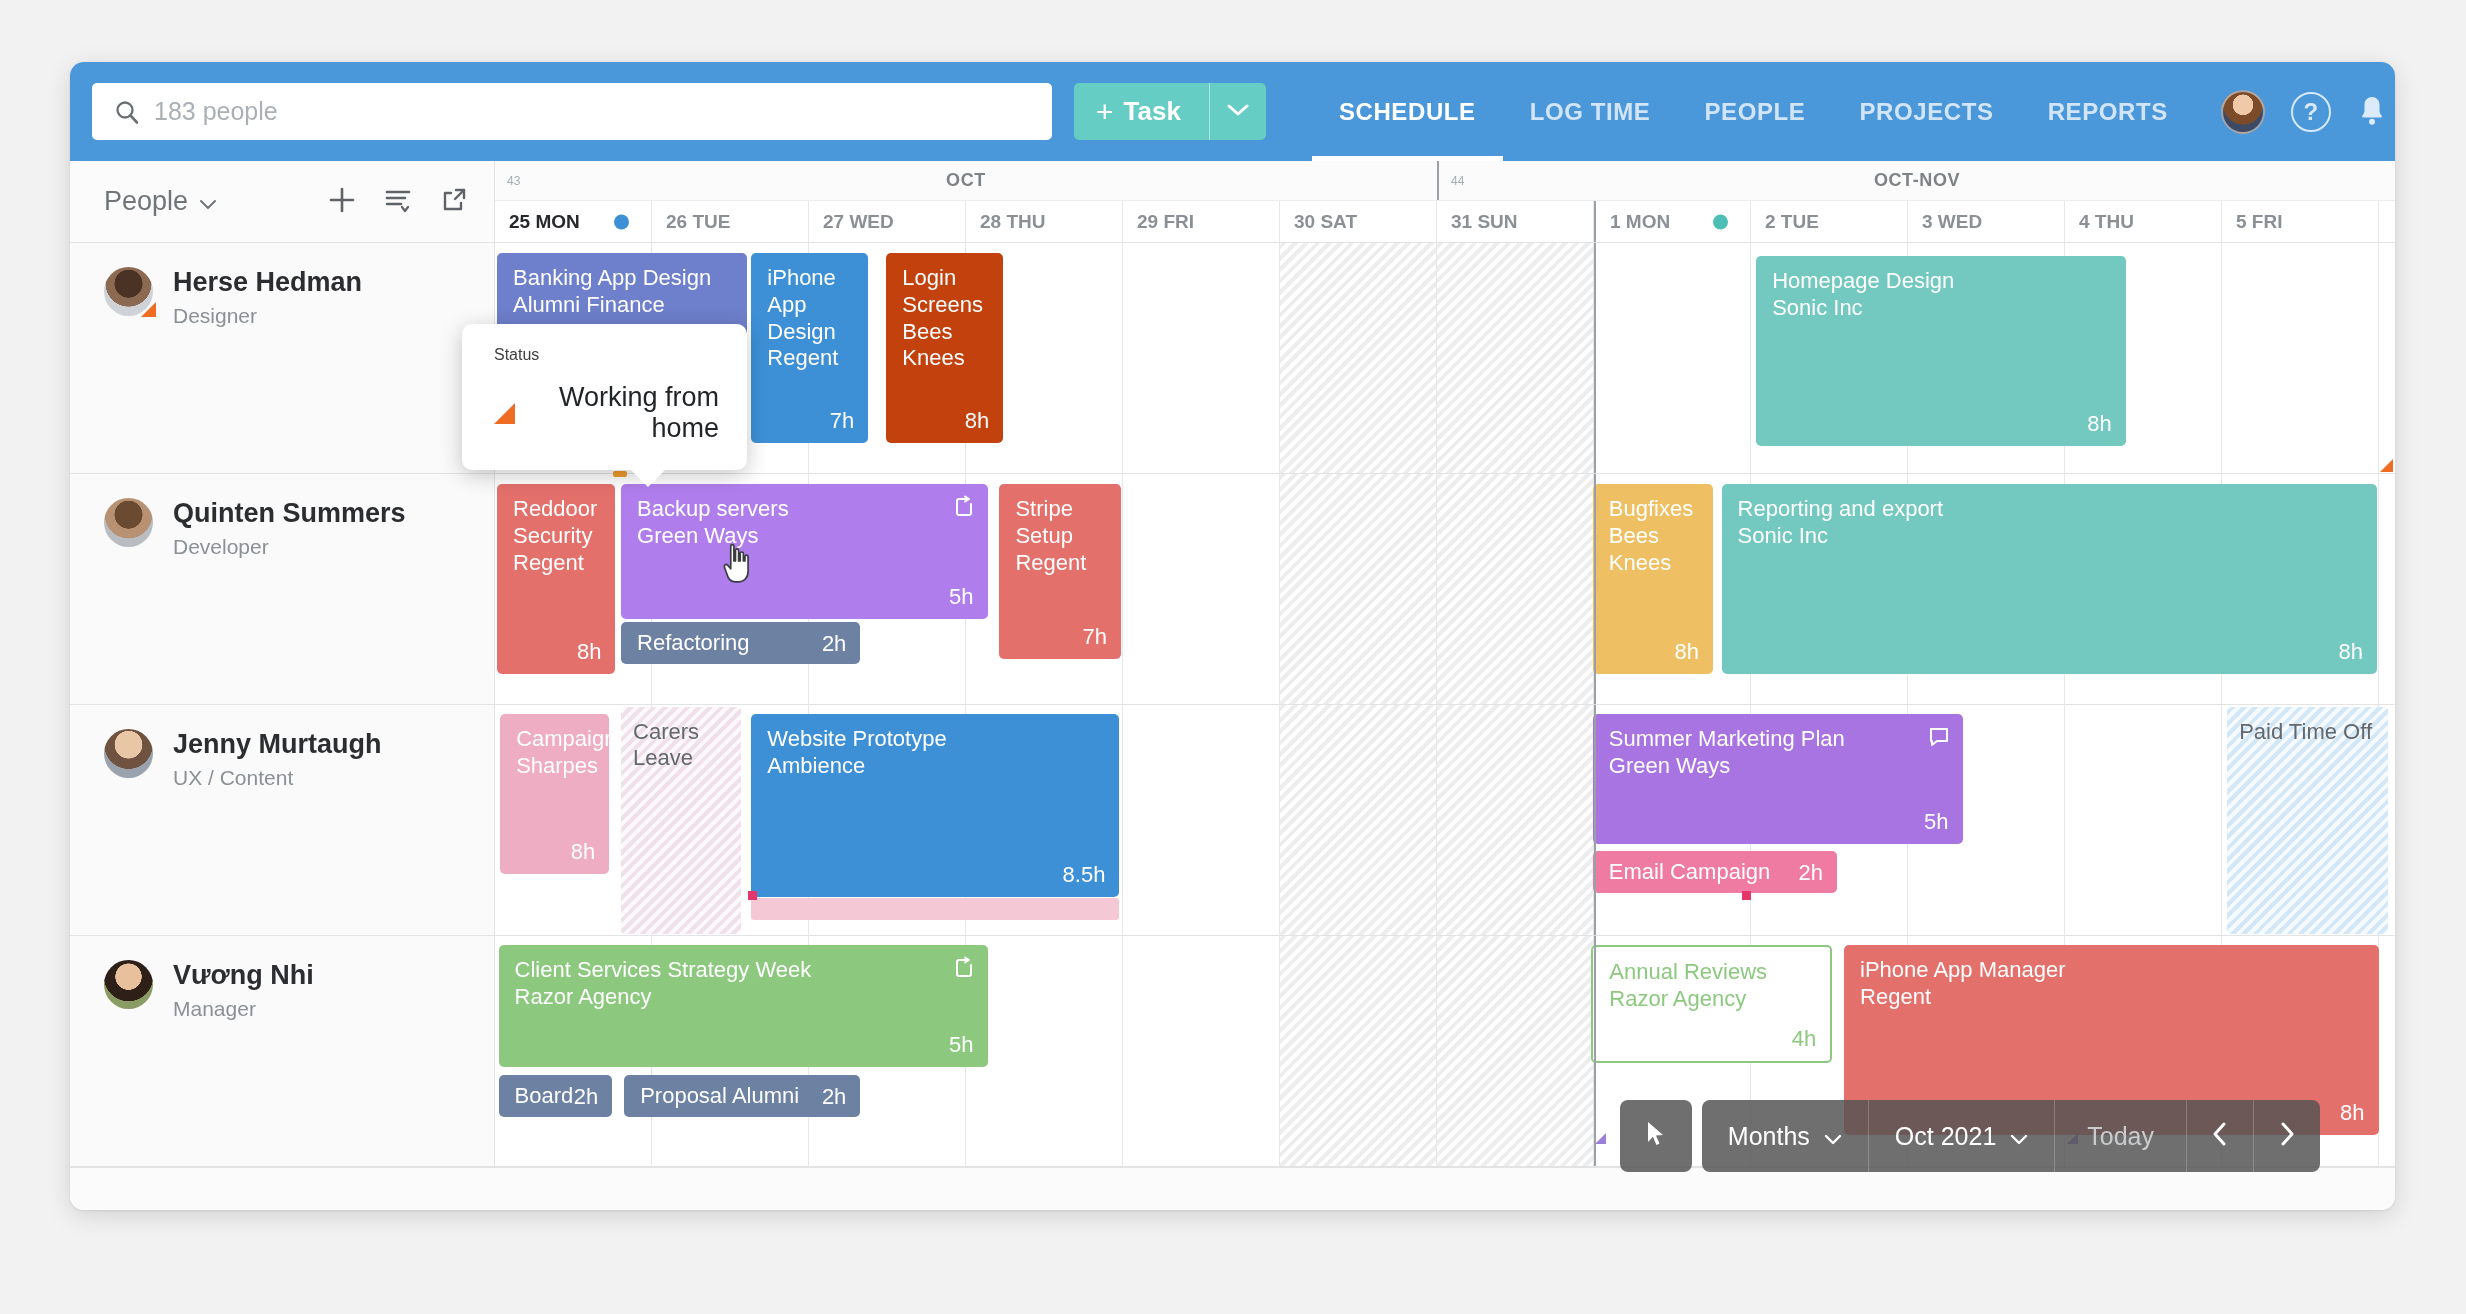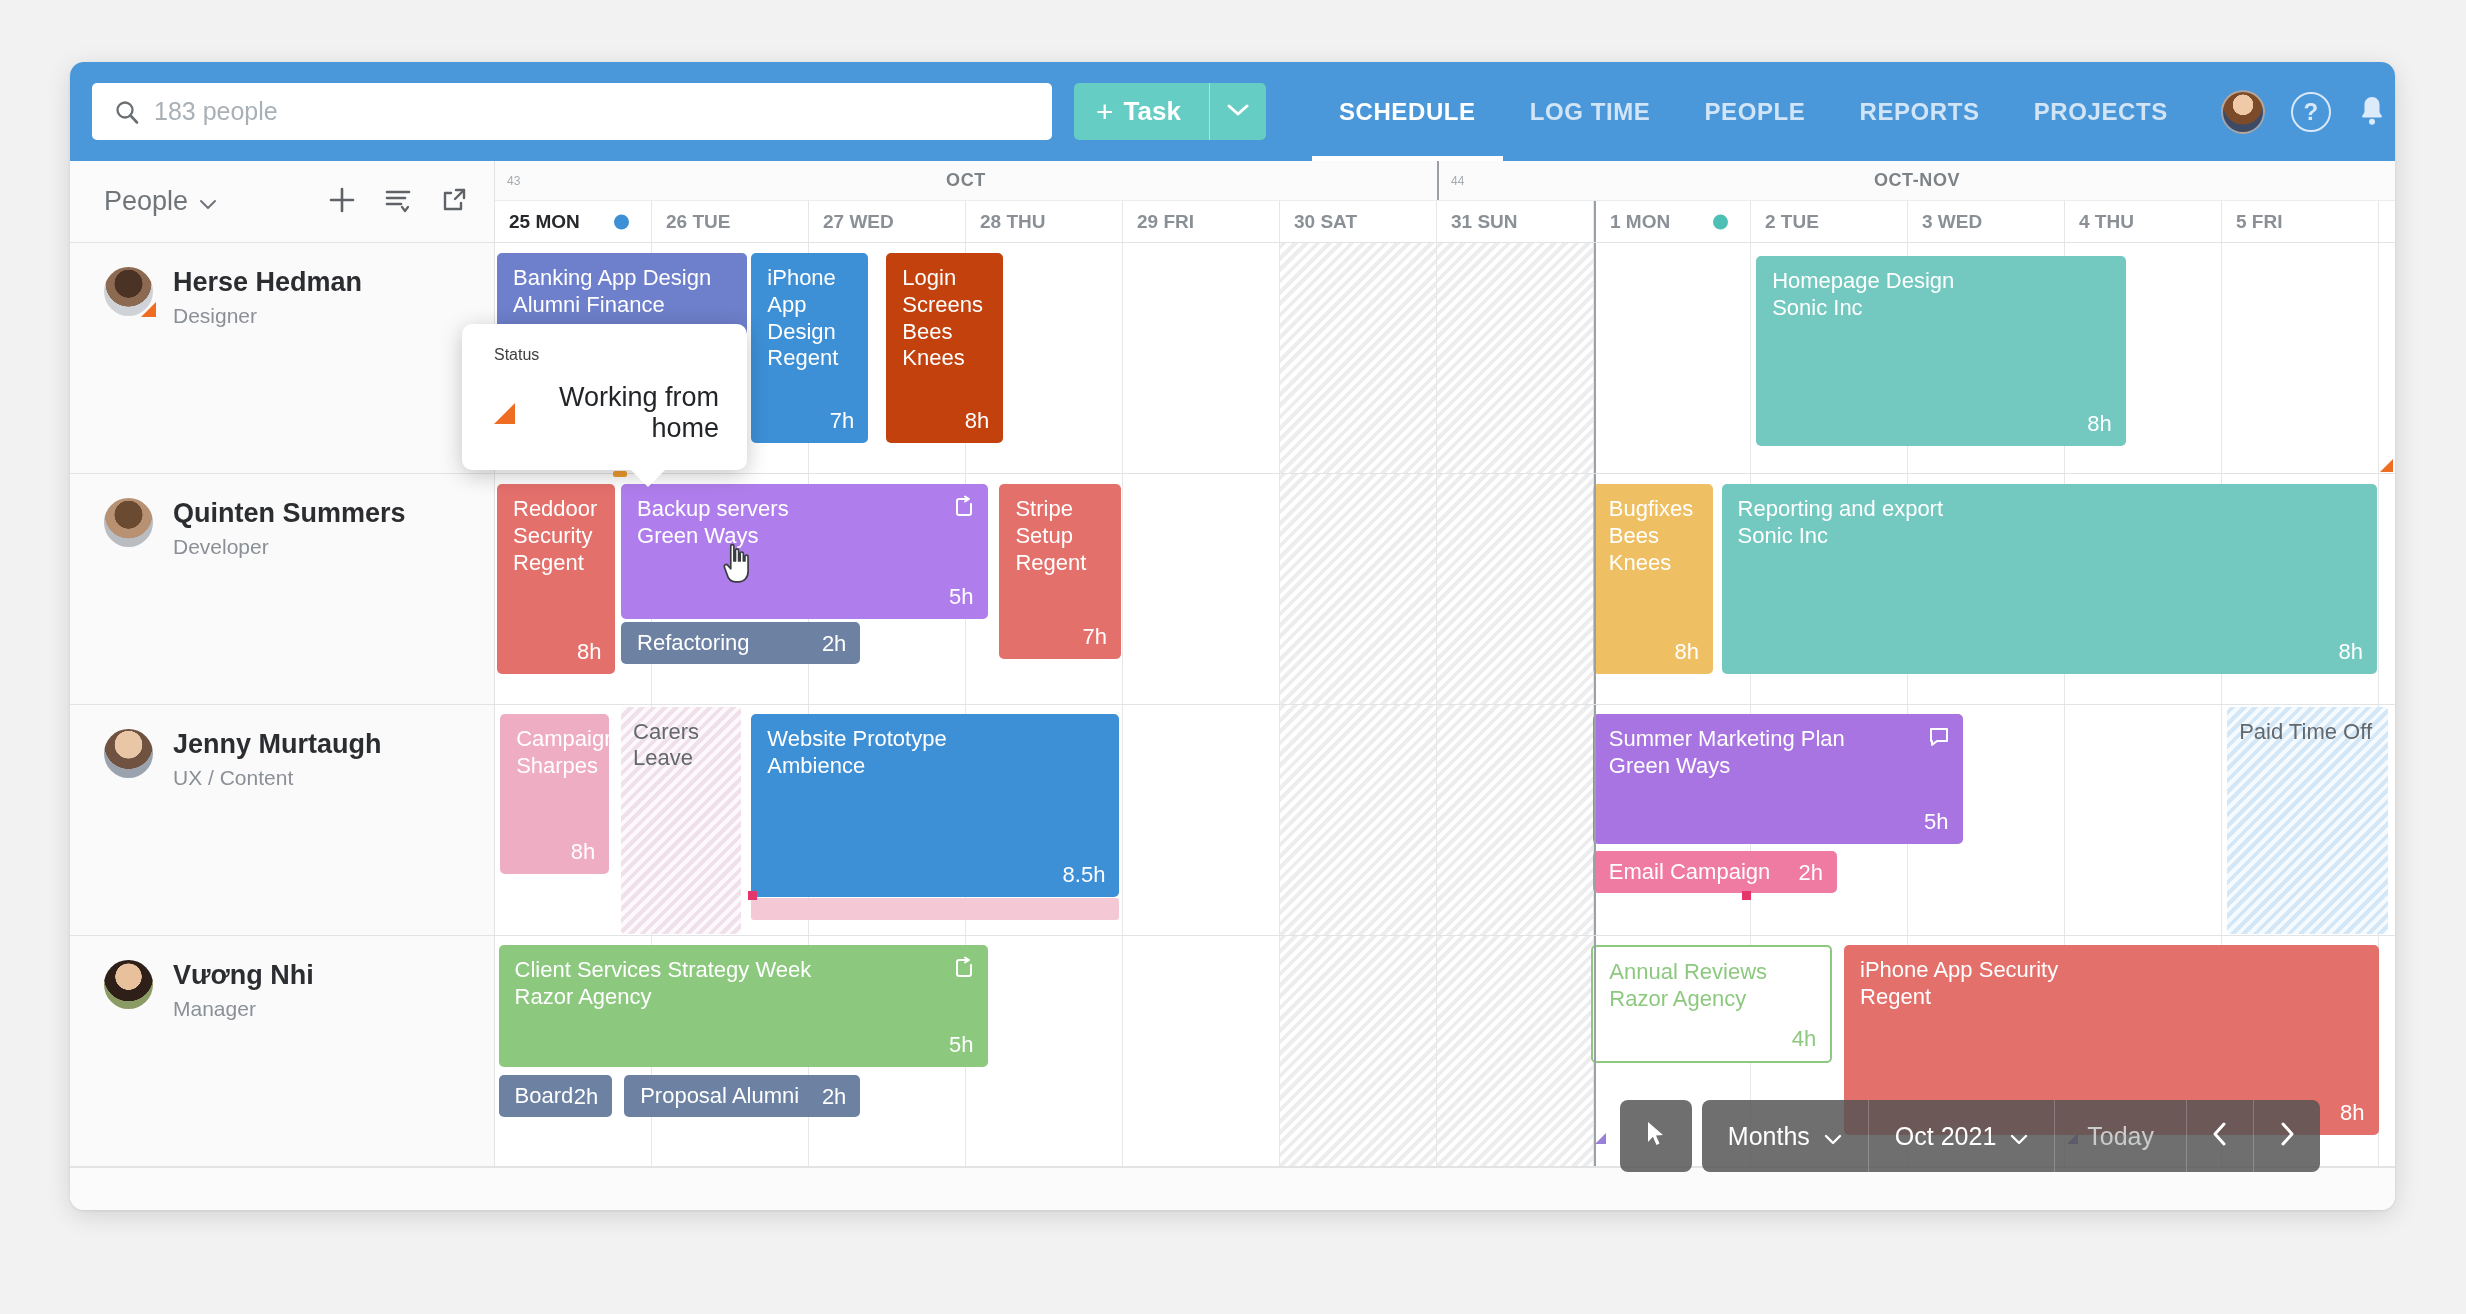--- a/index.html
+++ b/index.html
@@ -328,22 +328,22 @@
               <polyline points="2,3 11,11 20,3" fill="none" stroke="#fff" stroke-width="3" stroke-linecap="round" stroke-linejoin="round"></polyline>
             </svg>
         </span>
       </div>
     </div>
 
     <div class="nav">
       <div class="nav-item active">SCHEDULE</div>
       <div class="nav-item">LOG TIME</div>
       <div class="nav-item">PEOPLE</div>
+      <div class="nav-item">PROJECTS</div>
       <div class="nav-item">REPORTS</div>
-      <div class="nav-item">PROJECTS</div>
     </div>
 
     <div class="topbar-right">
       <div class="avatar-sm"></div>
       <div class="circle-icon">?</div>
       <div class="bell">
         <svg viewBox="0 0 32 34" width="30" height="32">
           <path d="M16 3c-4.6 0-8 3.6-8 8v6.5c0 2.2-.9 4-2.3 5.4-.7.7-.2 2.1.9 2.1h18.8c1.1 0 1.6-1.4.9-2.1-1.4-1.4-2.3-3.2-2.3-5.4V11c0-4.4-3.4-8-8-8z" fill="#dcebf9"></path>
           <circle cx="16" cy="29.5" r="3.2" fill="#dcebf9"></circle>
         </svg>
@@ -640,21 +640,21 @@
           <div class="task compact" style="left: 129.17px; width: 236.21px; top: 139px; height: 42px; background: rgb(109, 130, 163);">
             <span class="t-title">Proposal Alumni</span>
             <span class="t-hours">2h</span>
           </div>
           <div class="task outline" style="left: 1096.29px; width: 240.92px; top: 9px; height: 118px; border: 2px solid rgb(140, 201, 127); color: rgb(140, 201, 127);">
             <span class="t-title">Annual Reviews</span>
             <span class="t-sub">Razor Agency</span>
             <span class="t-hours">4h</span>
           </div>
           <div class="task" style="left: 1349.06px; width: 534.51px; top: 9px; height: 190px; background: rgb(228, 112, 108);">
-            <span class="t-title">iPhone App Security</span>
+            <span class="t-title">iPhone App Manager</span>
             <span class="t-sub">Regent</span>
             <span class="t-hours">8h</span>
           </div>
           <div class="tri-marker" style="left: 1100px; top: 197px;"></div>
           <div class="tri-marker" style="left: 1572px; top: 197px;"></div>
         </div>
       </div>
   </div>
 
   <div class="bottom-strip"></div>

